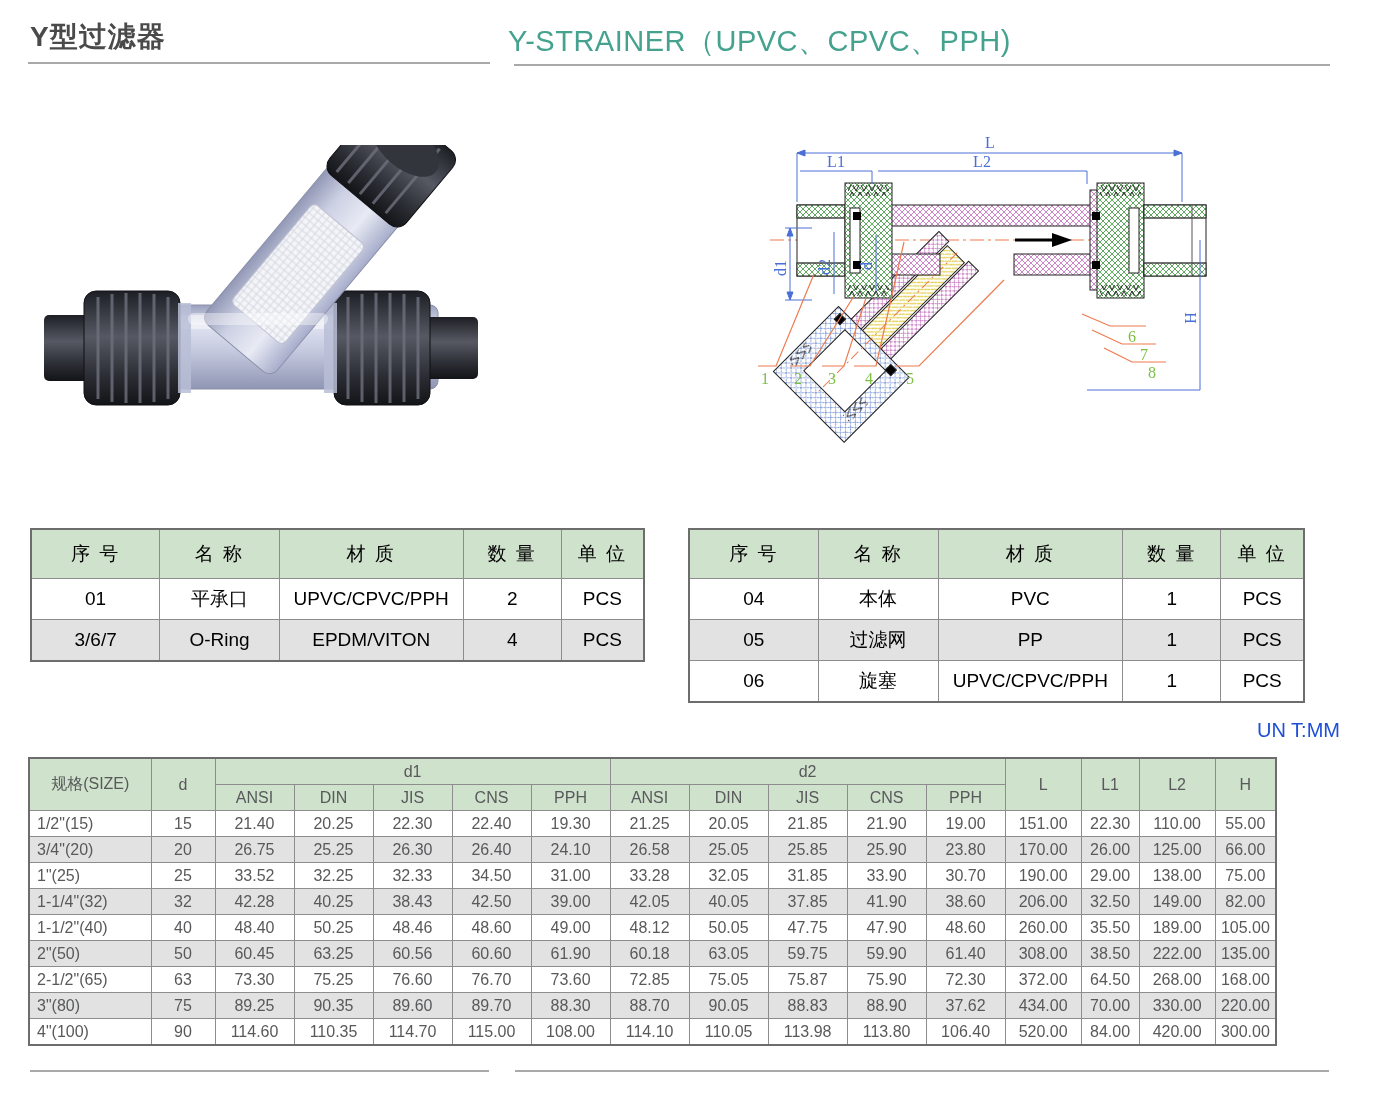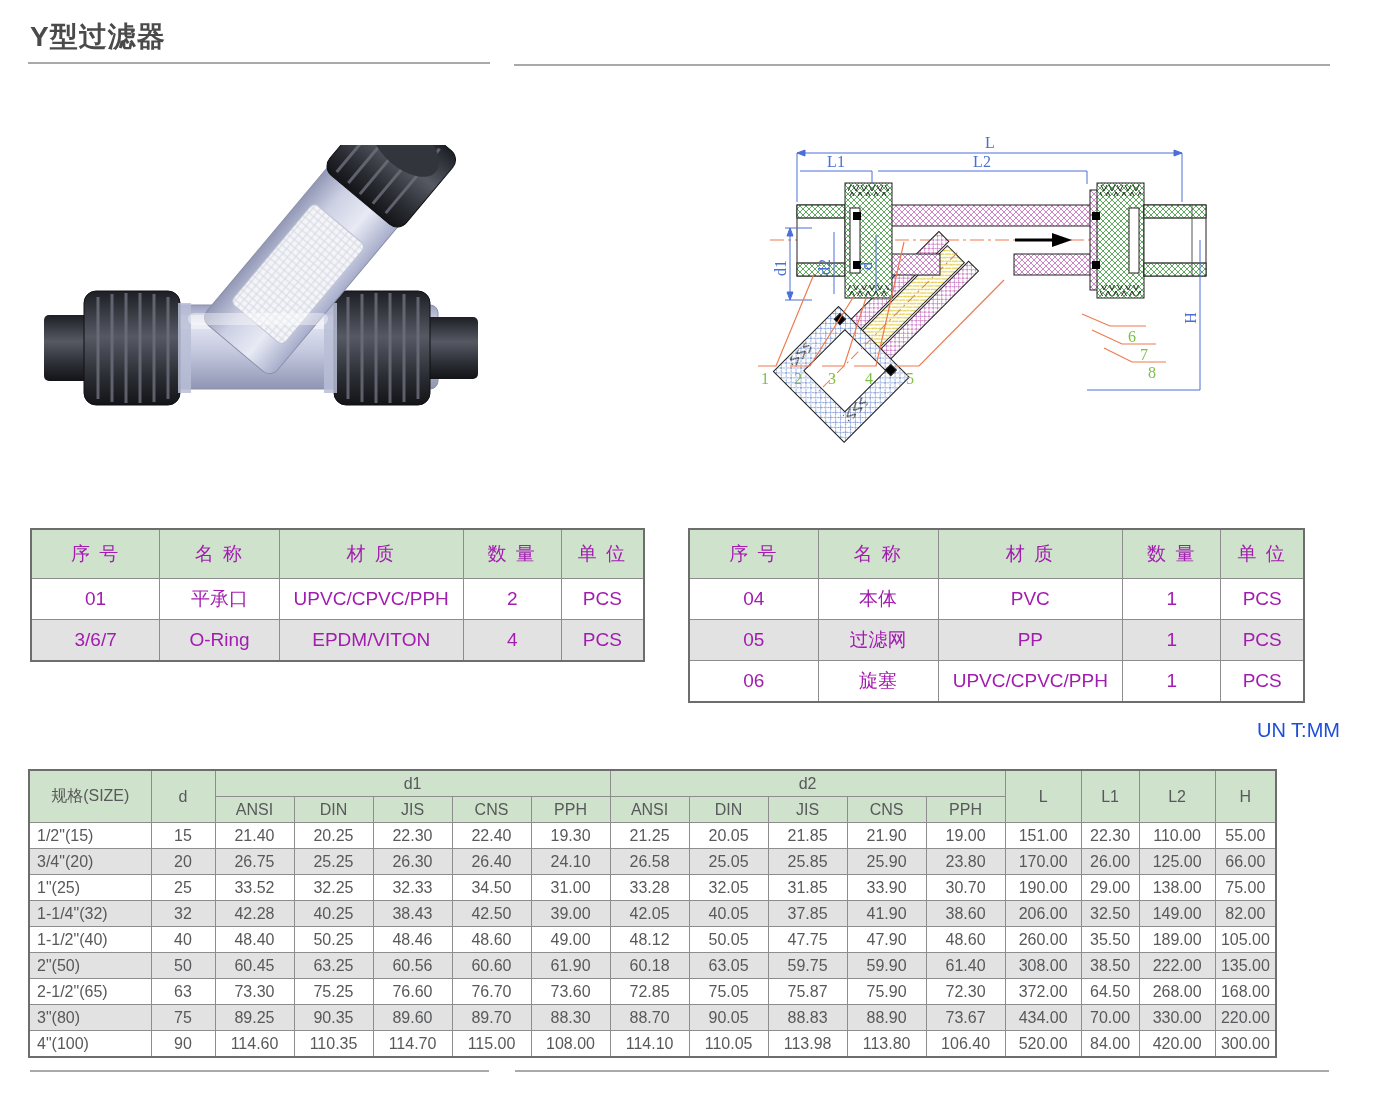--- a/index.html
+++ b/index.html
@@ -13,49 +13,50 @@
   #rule-bl{left:30px;top:1070px;width:459px;}
   #rule-br{left:515px;top:1070px;width:814px;}
 
   .photo-wrap{position:absolute;left:38px;top:145px;width:445px;height:298px;}
   .draw-wrap{position:absolute;left:752px;top:128px;width:478px;height:348px;}
 
   .parts-wrap{position:absolute;top:528px;}
   #parts-left{left:30px;width:615px;}
   #parts-right{left:688px;width:617px;}
   table.parts{width:100%;border-collapse:collapse;table-layout:fixed;text-align:center;
-              font-size:19px;color:#a21caf;border:2px solid#6d6d6d;}
+              font-size:19px;color:#000000;border:2px solid#6d6d6d;}
   table.parts th,table.parts td{border:1px solid #8d8d8d;overflow:hidden;white-space:nowrap;}
   table.parts th{background:#cfe2cc;font-weight:400;height:46px;letter-spacing:2px;}
   table.parts td{height:38px;}
   table.parts tbody tr:nth-child(2){background:#e2e2e2;}
   table.parts col:nth-child(1){width:21%;}
   table.parts col:nth-child(2){width:19.5%;}
   table.parts col:nth-child(3){width:30%;}
   table.parts col:nth-child(4){width:16%;}
   table.parts col:nth-child(5){width:13.5%;}
 
   .unit-note{position:absolute;left:1150px;top:719px;width:190px;text-align:right;
              font-size:20px;color:#1d4ed8;}
 
-  .dim-wrap{position:absolute;left:28px;top:757px;width:1134px;margin-top:12px;}
+  .dim-wrap{position:absolute;left:28px;top:757px;width:1134px;}
   table.dim{width:100%;border-collapse:collapse;table-layout:fixed;text-align:center;
             font-size:16px;color:#58595b;border:2px solid #6d6d6d;}
   table.dim th,table.dim td{border:1px solid #8d8d8d;padding:0;overflow:hidden;white-space:nowrap;}
   table.dim thead th{background:#cfe2cc;font-weight:400;height:25px;}
   table.dim tbody td{height:25px;}
   table.dim tbody tr:nth-child(even){background:#e2e2e2;}
   table.dim tbody td:first-child{text-align:left;padding-left:7px;}
 </style>
 </head>
 <body>
 
 <div id="page">
 
   <div class="title-cn">Y型过滤器</div>
+  <div class="title-en">Y-STRAINER（UPVC、CPVC、PPH)</div>
   <div class="rule" id="rule-tl"></div>
   <div class="rule" id="rule-tr"></div>
 
   <div class="photo-wrap">
     <svg width="445" height="298" viewBox="0 0 445 298">
       <defs>
         <linearGradient id="gPipe" x1="0" y1="0" x2="0" y2="1">
           <stop offset="0" stop-color="#9aa0bf"></stop>
             <stop offset="0.25" stop-color="#dfe2f0"></stop>
           <stop offset="0.55" stop-color="#c5c9df"></stop>
@@ -507,21 +508,21 @@
             <td>75</td>
             <td>89.25</td>
             <td>90.35</td>
             <td>89.60</td>
             <td>89.70</td>
             <td>88.30</td>
             <td>88.70</td>
             <td>90.05</td>
             <td>88.83</td>
             <td>88.90</td>
-            <td>73.67</td>
+            <td>37.62</td>
             <td>434.00</td>
             <td>70.00</td>
             <td>330.00</td>
             <td>220.00</td>
           </tr>
           <tr>
             <td>4"(100)</td>
             <td>90</td>
             <td>114.60</td>
             <td>110.35</td>

